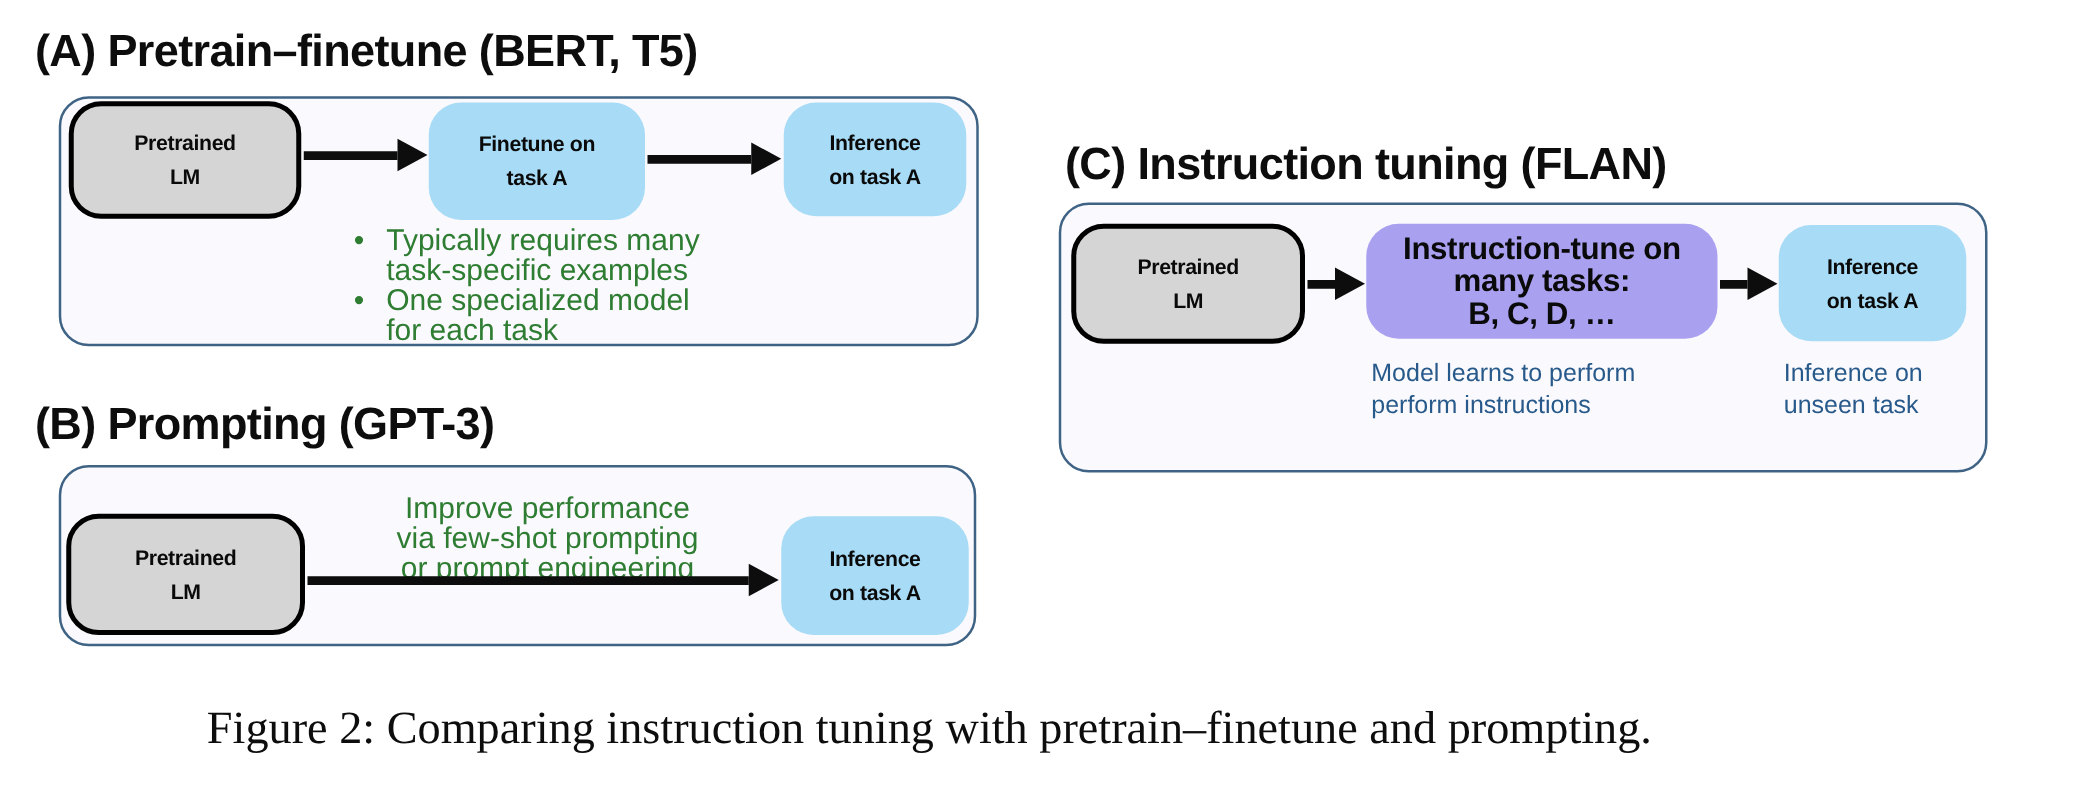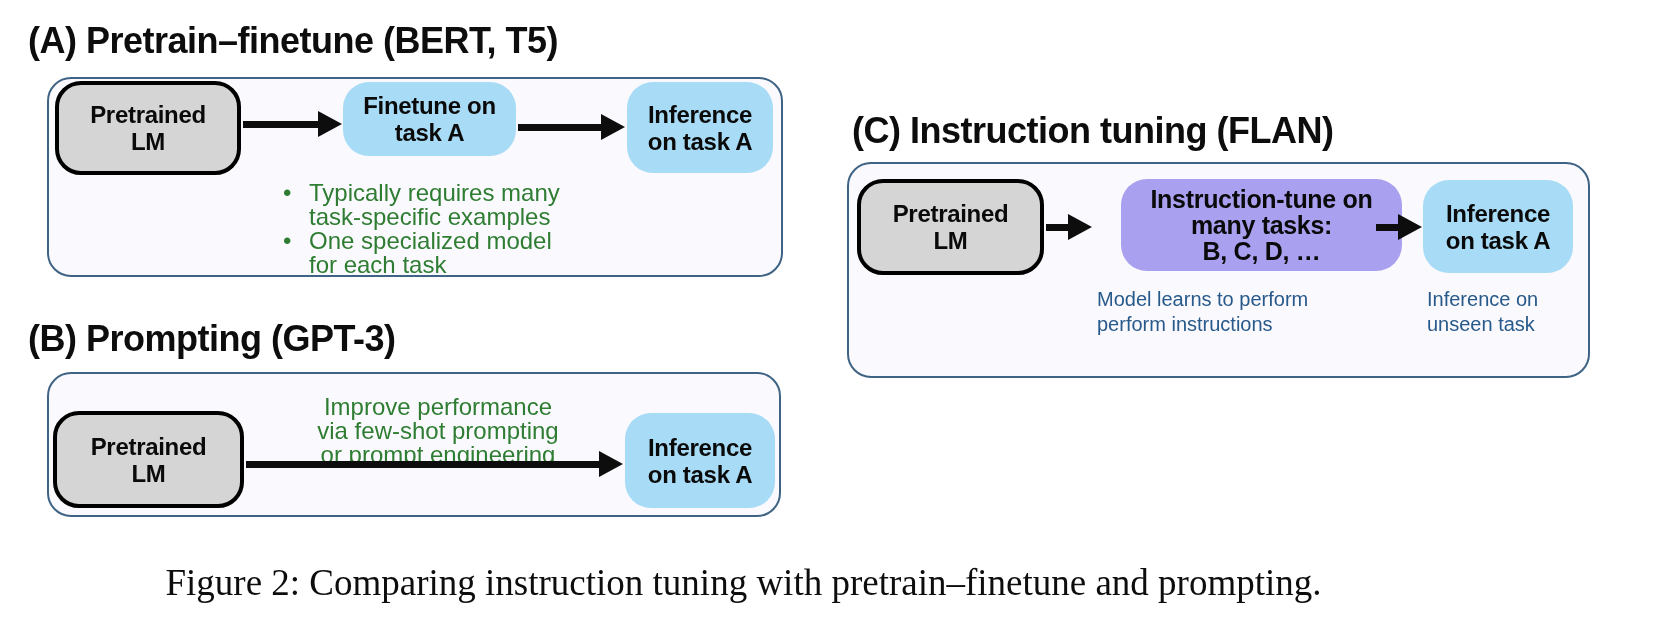--- a/index.html
+++ b/index.html
@@ -23,27 +23,27 @@
     border:2.5px solid var(--panel-border,#3f6384);
     border-radius:24px;
     box-sizing:border-box;
   }
   .node{
     position:absolute;
     border-radius:26px;
     box-sizing:border-box;
     display:flex;flex-direction:column;align-items:center;justify-content:center;
     text-align:center;
-    font-weight:bold;font-size:24px;line-height:27px;letter-spacing:-0.3px;
+    font-weight:bold;font-size:17px;line-height:27px;letter-spacing:-0.3px;
     color:#0a0a0a;
     white-space:nowrap;
   }
   .node-gray{background:var(--box-gray,#d5d5d5);border:4px solid #000;}
   .node-blue{background:var(--box-blue,#a7dbf6);}
-  .node-purple{background:var(--box-purple,#a9a0f0);margin-left:28px;}
+  .node-purple{background:var(--box-purple,#a9a0f0);}
   .arrow{
     position:absolute;height:26px;
     display:flex;align-items:center;
   }
   .arrow-line{flex:1;height:7px;background:#0d0d0d;}
   .arrow-head{
     width:0;height:0;
     border-left:24px solid #0d0d0d;
     border-top:13px solid transparent;
     border-bottom:13px solid transparent;
@@ -87,21 +87,21 @@
   <div class="node node-gray" style="left:55px;top:81px;width:186px;height:94px;">
     <span class="l">Pretrained</span>
     <span class="l">LM</span>
   </div>
 
   <div class="arrow" style="left:243px;top:111px;width:99px;">
     <span class="arrow-line"></span>
     <span class="arrow-head"></span>
   </div>
 
-  <div class="node node-blue" style="left:343px;top:82px;width:173px;height:74px;">
+  <div class="node node-blue" style="left:343px;top:82px;width:173px;height:94px;">
     <span class="l">Finetune on</span>
     <span class="l">task A</span>
   </div>
 
   <div class="arrow" style="left:518px;top:114px;width:107px;">
     <span class="arrow-line"></span>
     <span class="arrow-head"></span>
   </div>
 
   <div class="node node-blue" style="left:627px;top:82px;width:146px;height:91px;">

